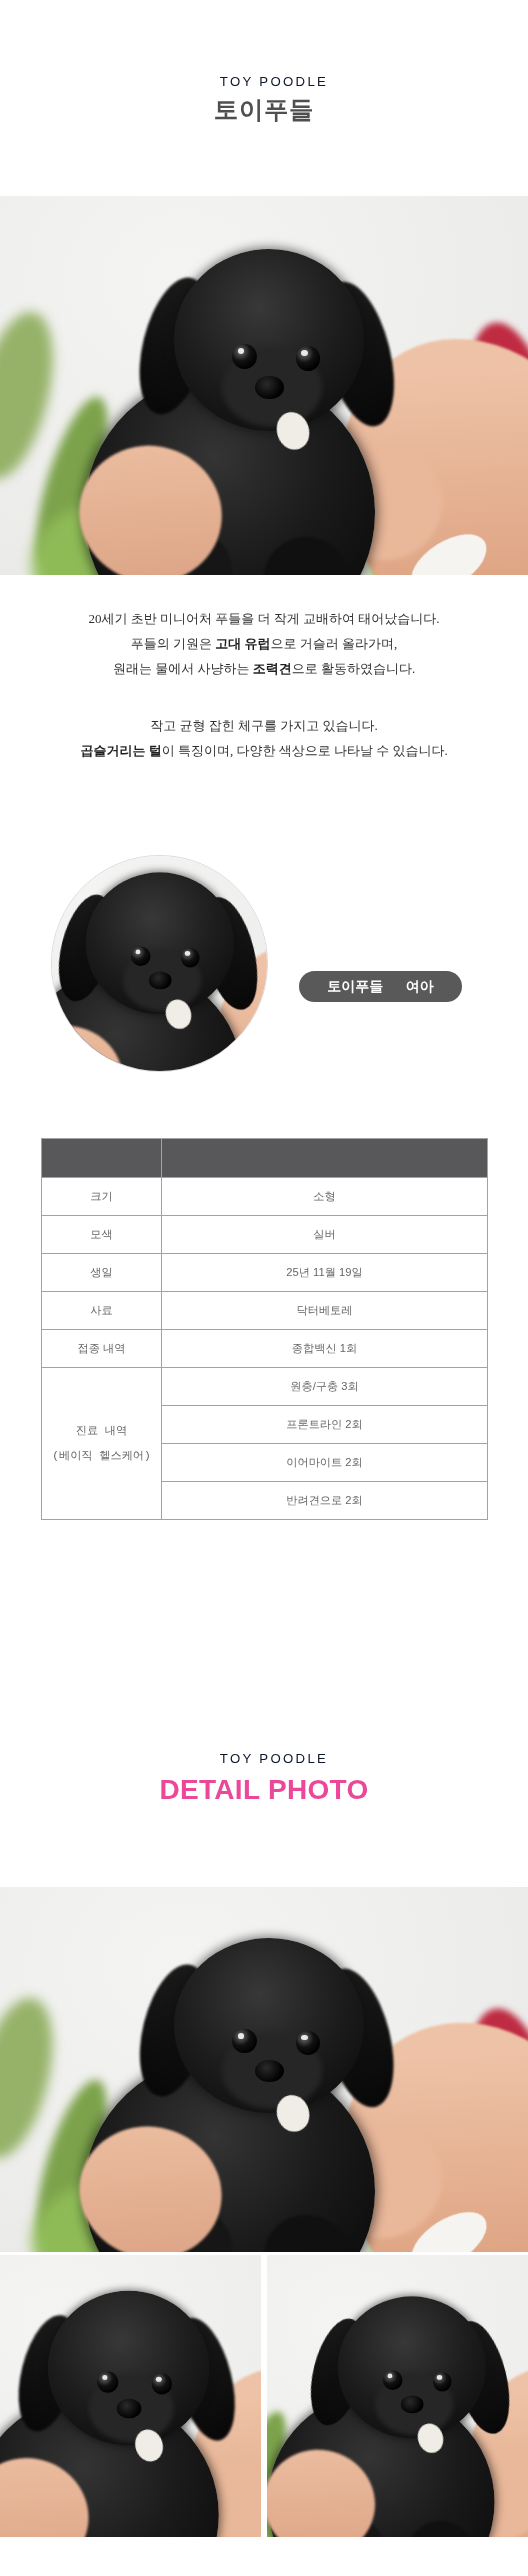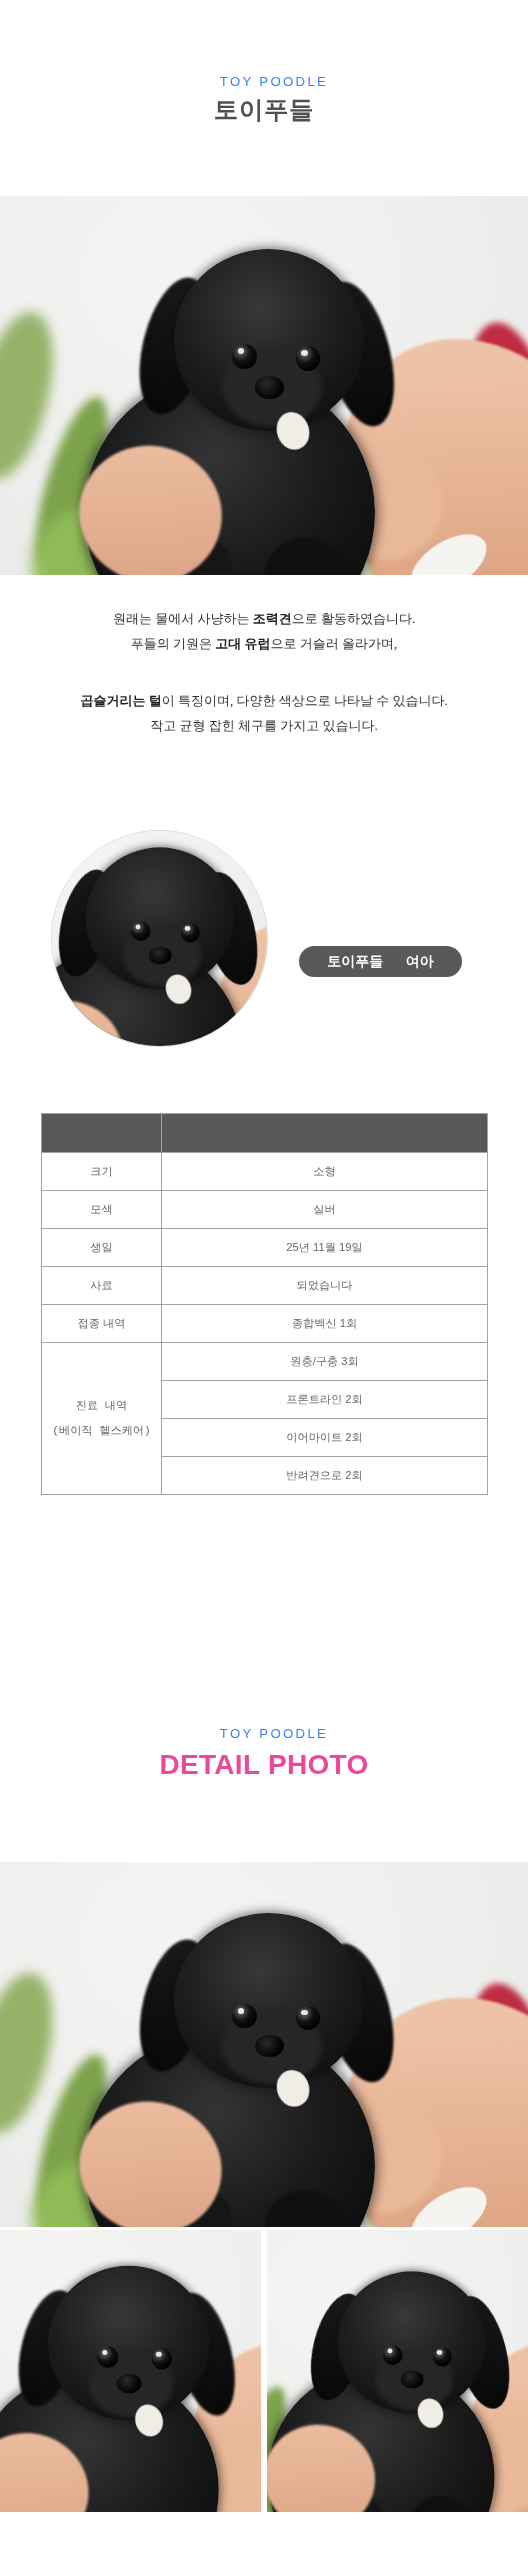--- a/index.html
+++ b/index.html
@@ -3,21 +3,21 @@
 <meta charset="utf-8">
 <style>
   html,body{margin:0;padding:0;background:#fff;}
   body{width:528px;height:2576px;overflow:hidden;font-family:"Liberation Sans",sans-serif;}
   p{margin:0;}
 
   
   .sec-header{text-align:center;}
   .sec1{padding-top:73px;}
   .sec2{padding-top:230px;}
-  .eyebrow{font-size:13.2px;letter-spacing:2.3px;color:#3b82f6;line-height:17px;font-weight:400;margin-left:20px;}
+  .eyebrow{font-size:13.2px;letter-spacing:2.3px;color:#0f172a;line-height:17px;font-weight:400;margin-left:20px;}
   .breed-title{font-size:24.4px;font-weight:bold;color:#4f4f51;line-height:30px;margin-top:5.3px;letter-spacing:0.7px;}
   .detail-title{font-size:28px;font-weight:bold;color:#ec4899;line-height:33px;margin-top:5.3px;letter-spacing:0.3px;}
 
   
   .copy{text-align:center;font-family:"Liberation Serif",serif;color:#2f2f2f;font-size:13px;}
   .copy p{line-height:25px;}
   .copy strong{font-weight:bold;color:#1f1f1f;}
   .intro{margin-top:31px;}
   .traits{margin-top:32px;}
 
@@ -116,27 +116,28 @@
     <div class="nose"></div>
     <div class="chest"></div>
     <div class="paw1"></div>
     <div class="paw2"></div>
     <div class="handL"></div>
   </div>
 </div>
 </div>
 
 <div class="copy intro">
+  <p><span>20세기 초반 미니어처 푸들을 더 작게 교배하여 태어났습니다.</span><strong></strong><span></span></p>
+  <p><span>푸들의 기원은 </span><strong>고대 유럽</strong><span>으로 거슬러 올라가며,</span></p>
   <p><span>원래는 물에서 사냥하는 </span><strong>조력견</strong><span>으로 활동하였습니다.</span></p>
-  <p><span>푸들의 기원은 </span><strong>고대 유럽</strong><span>으로 거슬러 올라가며,</span></p>
 </div>
 
 <div class="copy traits">
+  <p><span>작고 균형 잡힌 체구를 가지고 있습니다.</span><strong></strong><span></span></p>
   <p><span></span><strong>곱슬거리는 털</strong><span>이 특징이며, 다양한 색상으로 나타날 수 있습니다.</span></p>
-  <p><span>작고 균형 잡힌 체구를 가지고 있습니다.</span><strong></strong><span></span></p>
 </div>
 
 <div class="profile">
   <div class="profile-circle">
     <div class="scene-box scene-slot">
   <div class="scene">
 
     <div class="leaf3"></div>
 
     <div class="leaf5"></div>
@@ -181,21 +182,21 @@
     <tr>
       <td>모색</td>
       <td>실버</td>
     </tr>
     <tr>
       <td>생일</td>
       <td>25년 11월 19일</td>
     </tr>
     <tr>
       <td>사료</td>
-      <td>되었습니다</td>
+      <td>닥터베토레</td>
     </tr>
     <tr>
       <td>접종 내역</td>
       <td>종합백신 1회</td>
     </tr>
     <tr>
       <td rowspan="4" class="care-label">
         <div>진료 내역</div>
         <div>(베이직 헬스케어)</div>
       </td>

